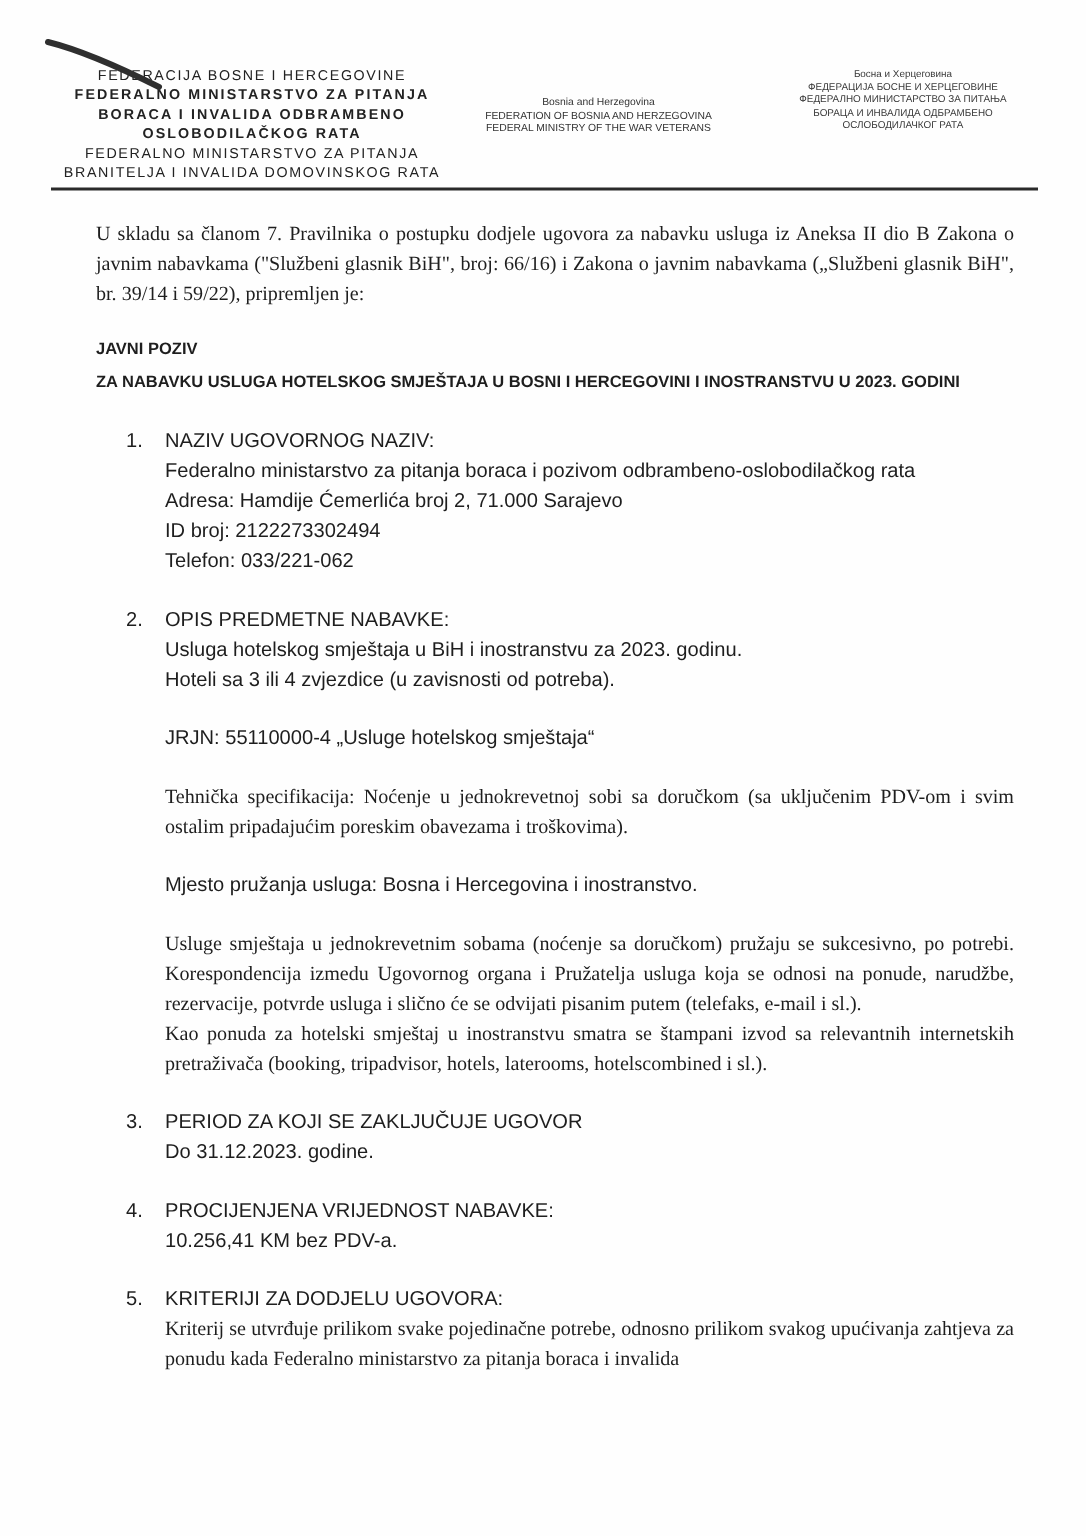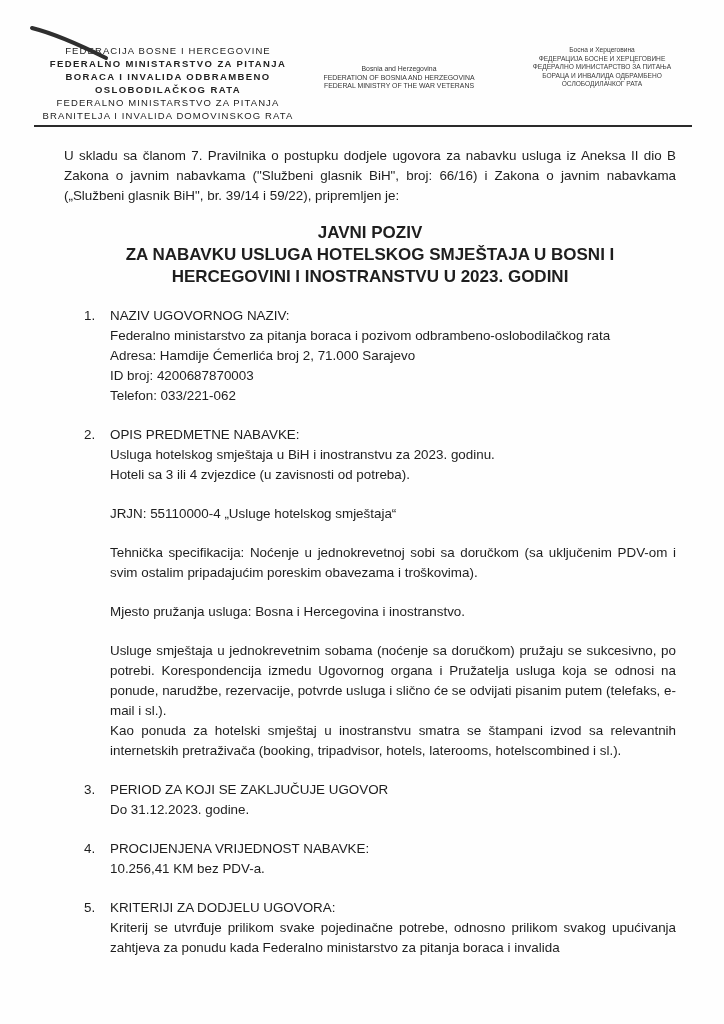--- a/index.html
+++ b/index.html
@@ -50,26 +50,25 @@
     border-top:2px solid #2a2a2a;
     height:0;
   }
 
   .body-text {
     padding:19px 48px 0 64px;
     font-size:13.4px;
     line-height:20px;
   }
   .just { text-align:justify; }
-  p { margin:0; }
+  p { margin:0;font-family:Liberation Serif, serif; }
   .intro { margin-bottom:14px; }
   .doc-title {
-    text-align:center;
     font-weight:bold;
-    font-size:17px;
+    font-size:11px;
     line-height:22px;
     margin:16px 0 18px 0;
   }
   .lead { margin-bottom:16px; }
 
   .olist { margin-top:4px; }
   .item { display:flex; margin:0 0 19px 20px; }
   .item:last-child { margin-bottom:0; }
   .num { width:26px; flex:none; }
   .content { flex:1; }
@@ -120,21 +119,21 @@
 
 
     <div class="olist">
 
       <div class="item">
         <div class="num">1.</div>
         <div class="content">
           <div>NAZIV UGOVORNOG NAZIV:</div>
           <div>Federalno ministarstvo za pitanja boraca i pozivom odbrambeno-oslobodilačkog rata</div>
           <div>Adresa: Hamdije Ćemerlića broj 2, 71.000 Sarajevo</div>
-          <div>ID broj: 4200687870003</div>
+          <div>ID broj: 2122273302494</div>
           <div>Telefon: 033/221-062</div>
         </div>
       </div>
 
       <div class="item">
         <div class="num">2.</div>
         <div class="content">
           <div>OPIS PREDMETNE NABAVKE:</div>
           <div>Usluga hotelskog smještaja u BiH i inostranstvu za 2023. godinu.</div>
           <div>Hoteli sa 3 ili 4 zvjezdice (u zavisnosti od potreba).</div>

